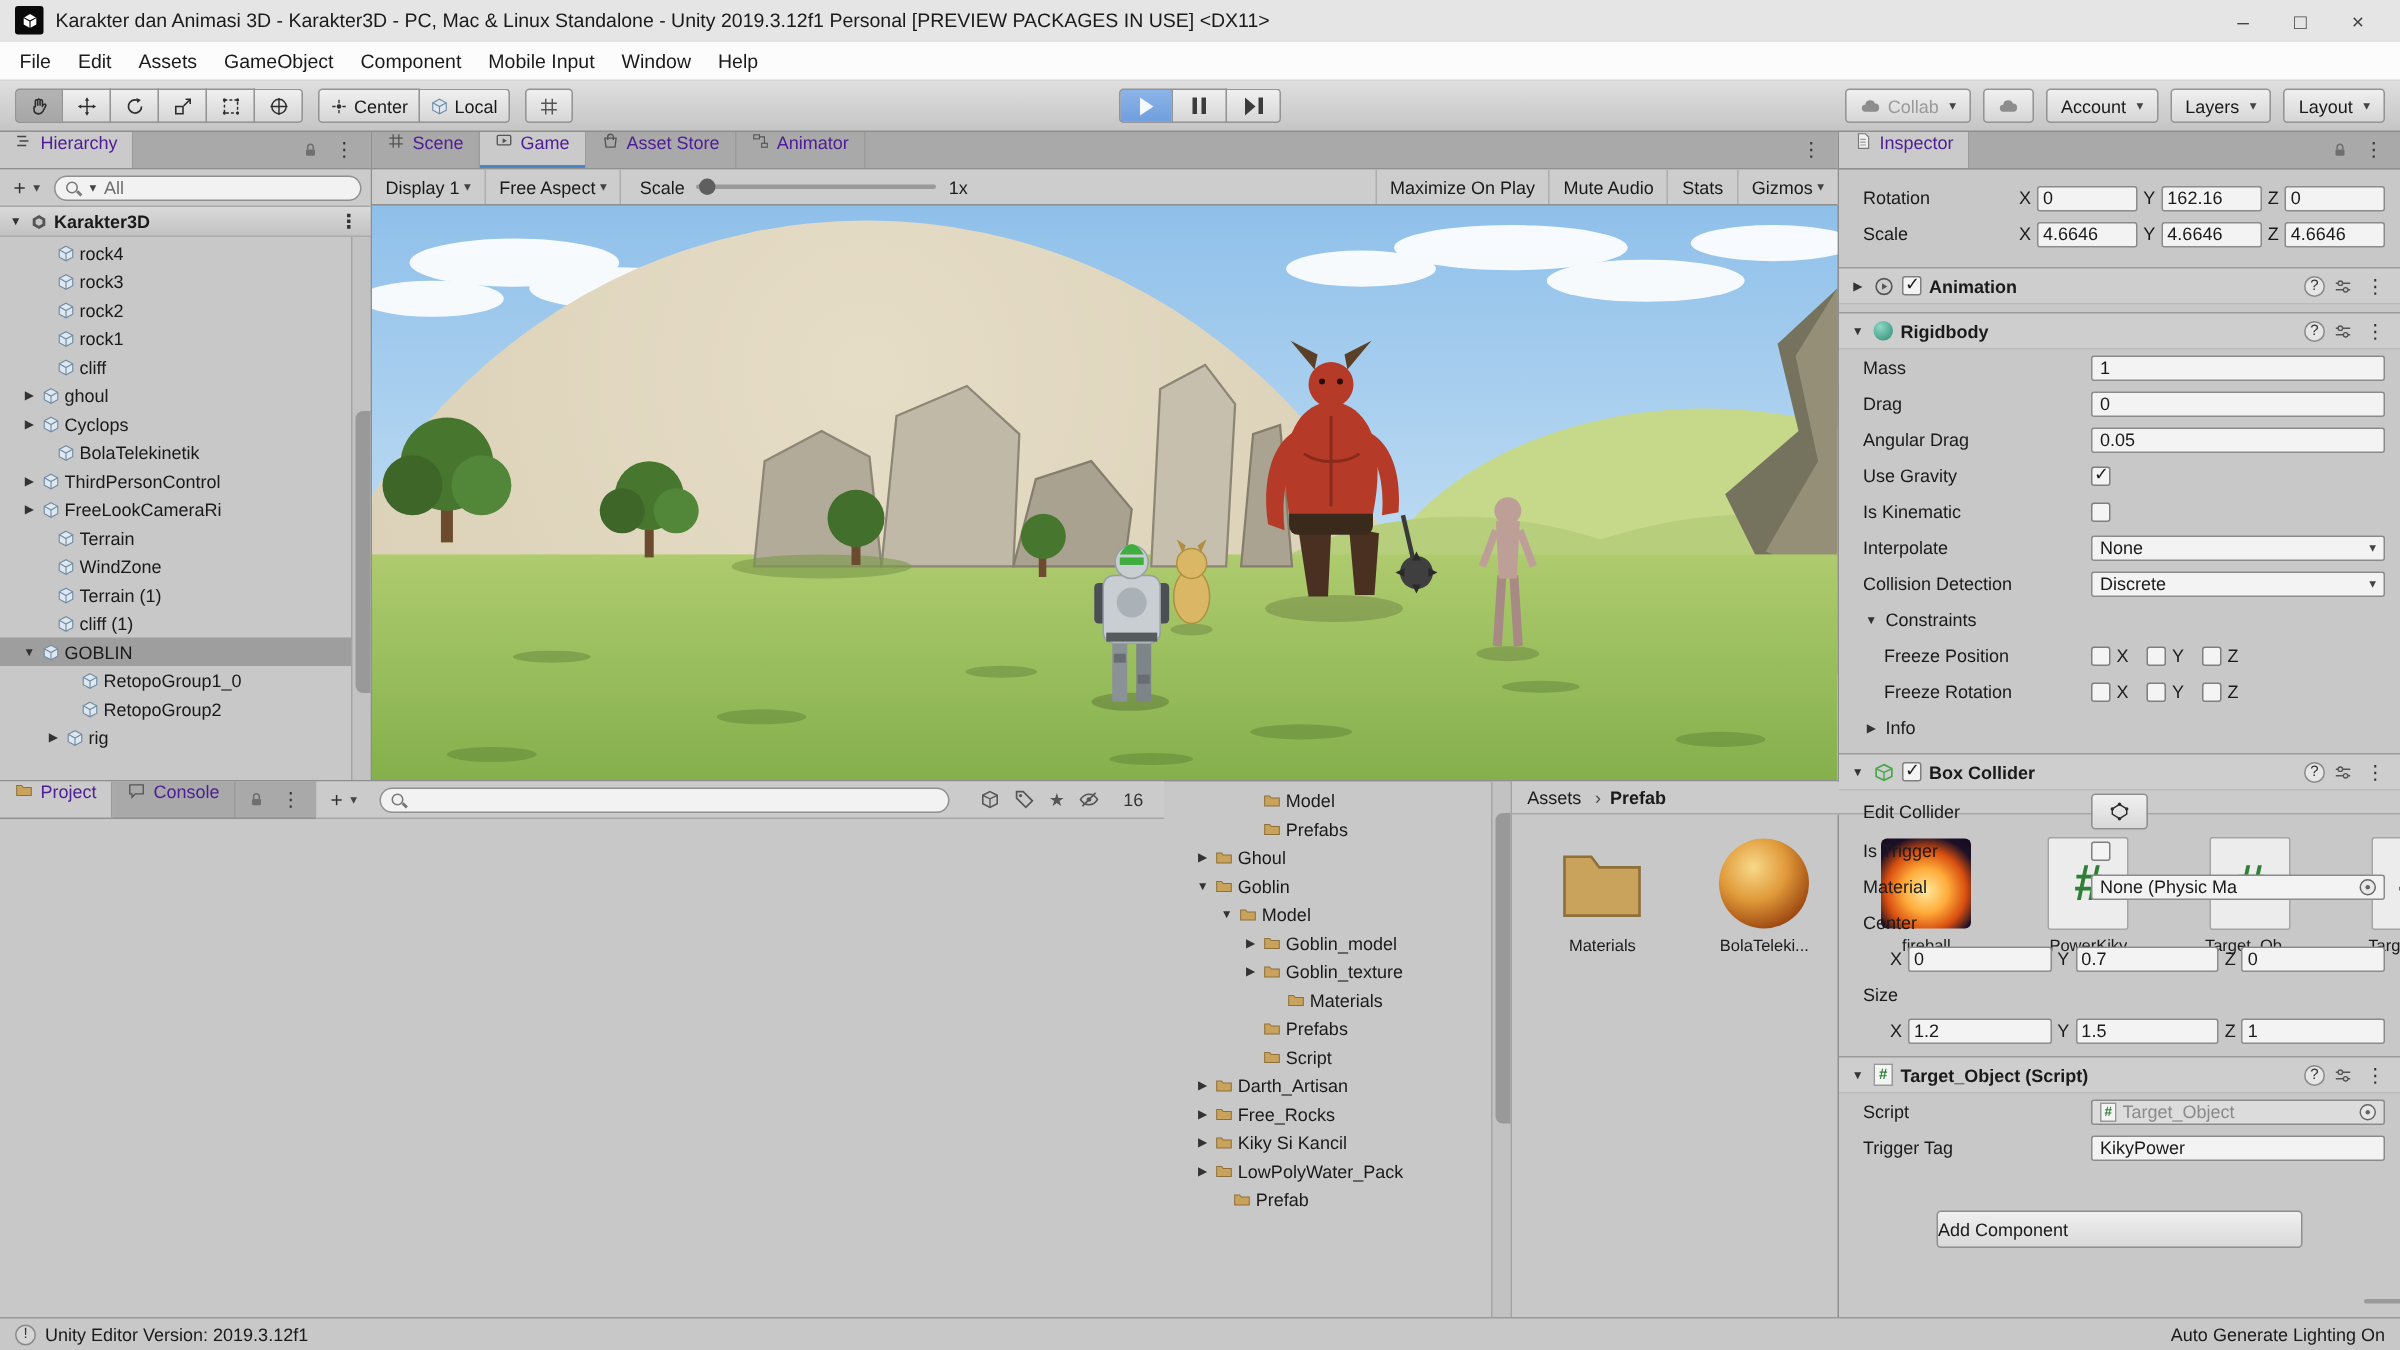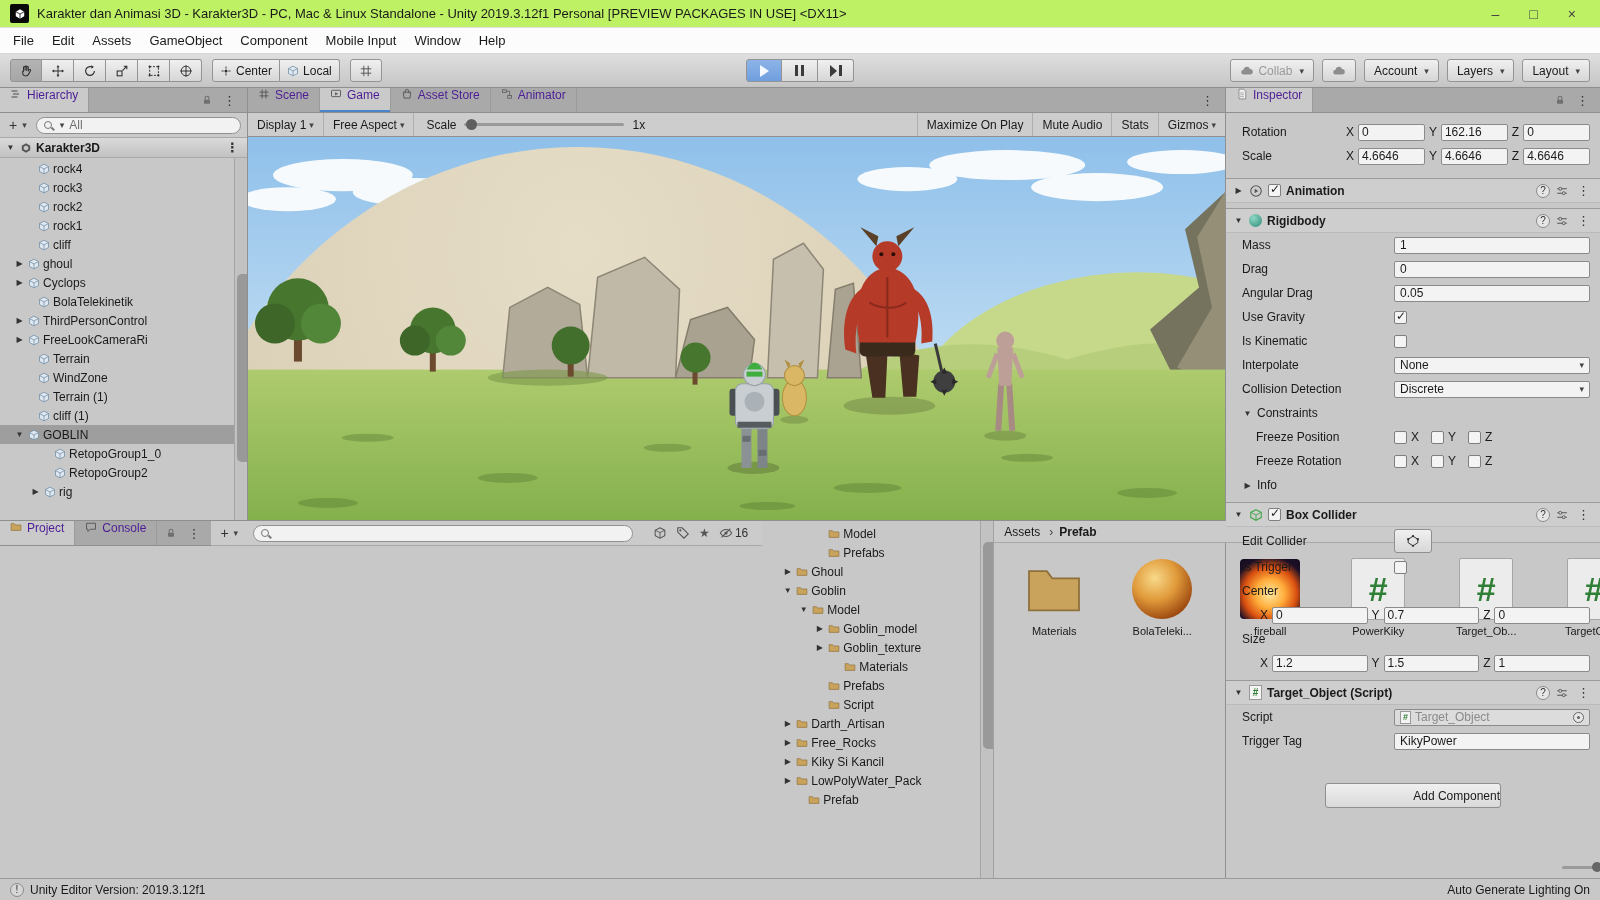--- a/index.html
+++ b/index.html
@@ -5,21 +5,21 @@
 *{margin:0;padding:0;box-sizing:border-box}
 html,body{width:1600px;height:900px;overflow:hidden}
 body{font-family:"Liberation Sans","DejaVu Sans",sans-serif;font-size:12px;color:#1a1a1a;background:#c8c8c8}
 .window{width:1600px;height:900px;display:flex;flex-direction:column}
 .fill{flex:1}
 .ic{width:14px;height:14px;flex-shrink:0;display:block}
 .ic12{width:12px;height:12px}
 .kebab{color:#333;font-size:13px;padding:0 3px;cursor:pointer}
 .dd{font-size:9px;color:#444;margin-left:3px}
 
-.titlebar{height:28px;background:#bef264;display:flex;align-items:center;padding:0 10px;gap:8px;border-bottom:1px solid #e2e2e2;font-size:13px}
+.titlebar{height:28px;background:#e5e5e5;display:flex;align-items:center;padding:0 10px;gap:8px;border-bottom:1px solid #e2e2e2;font-size:13px}
 .unity-logo{width:19px;height:19px;background:#0a0a0a;border-radius:2px;display:flex;align-items:center;justify-content:center;flex-shrink:0}
 .winbtns{margin-left:auto;display:flex;gap:30px;color:#444;font-size:14px;padding-right:14px}
 .winbtns span{cursor:pointer}
 
 .menubar{height:26px;background:#fcfcfc;display:flex;align-items:center;padding:0 4px;border-bottom:1px solid #d6d6d6;font-size:13px}
 .menu-item{padding:0 9px;height:100%;display:flex;align-items:center;cursor:pointer}
 
 .toolbar{height:34px;background:linear-gradient(#dfdfdf,#c5c5c5);border-bottom:1px solid #8f8f8f;display:flex;align-items:center;padding:0 10px;position:relative;gap:10px}
 .tgroup{display:flex}
 .tbtn{min-width:32px;height:23px;background:linear-gradient(#f0f0f0,#d6d6d6);border:1px solid #949494;border-left:none;display:flex;align-items:center;justify-content:center;cursor:pointer;padding:0 4px}
@@ -87,21 +87,21 @@
 .aitem{width:80px;display:flex;flex-direction:column;align-items:center;gap:4px;cursor:pointer}
 .thumb{width:64px;height:64px;display:flex;align-items:center;justify-content:center}
 .sphere{width:60px;height:60px;border-radius:50%;background:radial-gradient(circle at 38% 32%,#f8d98a,#e09a3a 40%,#a04c12 75%,#571f04)}
 .fire{width:60px;height:60px;border-radius:4px;background:radial-gradient(circle at 50% 58%,#ffe9a0,#ffac3a 32%,#d94f10 58%,#1c1026 80%,#140b1e)}
 .script-thumb{width:54px;height:62px;background:#ececec;border:1px solid #a5a5a5;border-radius:2px;display:flex;align-items:center;justify-content:center;position:relative}
 .script-thumb .hash{color:#2f8036;font-size:34px;font-weight:bold;line-height:1}
 .alabel{font-size:11px;text-align:center;max-width:80px;overflow:hidden;white-space:nowrap}
 .sizeslider{position:absolute;right:20px;bottom:9px;width:72px;height:3px;background:#9a9a9a;border-radius:2px;cursor:pointer}
 .sizeslider .dot{position:absolute;left:30px;top:-4px;width:10px;height:10px;border-radius:50%;background:#666}
 .ptool-icons{display:flex;align-items:center;gap:9px;padding:0 8px}
-.hiddencount{display:flex;align-items:center;gap:2px;color:#333}
+.hiddencount{display:flex;align-items:center;gap:16px;color:#333}
 
 .inspector{width:374px;display:flex;flex-direction:column;background:#c8c8c8}
 .ibody{flex:1;padding-top:7px;overflow:hidden;position:relative}
 .irow{min-height:24px;display:flex;align-items:center;padding:0 10px 0 16px;gap:4px}
 .ilabel{width:148px;flex-shrink:0;overflow:hidden;white-space:nowrap}
 .ilabel.sm{width:100px}
 .vec{flex:1;display:flex;align-items:center;gap:4px;min-width:0}
 .axis{flex-shrink:0}
 .vfield{flex:1;min-width:0;height:17px;background:#f3f3f3;border:1px solid #8b8b8b;border-radius:2px;padding:0 3px;display:flex;align-items:center;overflow:hidden;white-space:nowrap;cursor:text}
 .ifield{height:17px;background:#f3f3f3;border:1px solid #8b8b8b;border-radius:2px;padding:0 5px;display:flex;align-items:center;flex:1;min-width:0;overflow:hidden;white-space:nowrap;cursor:pointer;gap:4px}
@@ -110,21 +110,21 @@
 .picker{width:11px;height:11px;border-radius:50%;border:1px solid #666;position:relative;flex-shrink:0;background:#e8e8e8}
 .picker::after{content:"";position:absolute;left:3px;top:3px;width:3px;height:3px;border-radius:50%;background:#666}
 .chk{width:13px;height:13px;background:#f4f4f4;border:1px solid #7f7f7f;border-radius:2px;position:relative;flex-shrink:0;cursor:pointer}
 .chk.on::after{content:"✓";position:absolute;left:1px;top:-3px;font-size:12px;color:#1a1a1a}
 .comp-header{height:25px;display:flex;align-items:center;gap:5px;padding:0 7px;background:#cecece;border-top:1px solid #9b9b9b;border-bottom:1px solid #bbb;margin-top:5px}
 .comp-title{font-weight:bold;white-space:nowrap}
 .help-circ{width:14px;height:14px;border-radius:7px;background:#e6e6e6;border:1px solid #8a8a8a;font-size:10px;display:flex;align-items:center;justify-content:center;color:#333;flex-shrink:0;cursor:pointer}
 .rbicon{width:13px;height:13px;border-radius:50%;background:radial-gradient(circle at 35% 30%,#8fd8c8,#2a8a72);flex-shrink:0}
 .scripticon{width:13px;height:15px;background:#f4f4f4;border:1px solid #999;font-size:10px;font-weight:bold;color:#2f8036;display:flex;align-items:center;justify-content:center;flex-shrink:0}
 .editbtn{width:38px;height:24px;background:linear-gradient(#f0f0f0,#d8d8d8);border:1px solid #8f8f8f;border-radius:3px;display:flex;align-items:center;justify-content:center;cursor:pointer}
-.addcomp{margin:30px auto 4px;width:176px;height:25px;background:linear-gradient(#f0f0f0,#d9d9d9);border:1px solid #8f8f8f;border-radius:3px;display:flex;align-items:center;justify-content:flex-end;cursor:pointer}
+.addcomp{margin:30px auto 4px;width:244px;height:25px;background:linear-gradient(#f0f0f0,#d9d9d9);border:1px solid #8f8f8f;border-radius:3px;display:flex;align-items:center;justify-content:flex-start;cursor:pointer}
 
 .statusbar{height:22px;background:#c8c8c8;border-top:1px solid #9a9a9a;display:flex;align-items:center;padding:0 10px;gap:6px}
 .statusbar .right{margin-left:auto}
 </style>
 </head>
 <body>
 
 <svg width="0" height="0" style="position:absolute">
 <defs>
 <symbol id="sym-cube" viewBox="0 0 16 16">
@@ -1088,20 +1088,27 @@
               <svg class="ic">
                 <use href="#sym-colliderbtn"></use>
               </svg>
             </div>
           </div>
         <div class="irow">
             <span class="ilabel">Is Trigger</span>
             <span class="chk"></span>
           </div>
         <div class="irow">
+            <span class="ilabel">Material</span>
+            <div class="ifield">
+              <span class="val">None (Physic Ma</span>
+              <span class="picker"></span>
+            </div>
+          </div>
+        <div class="irow">
             <span class="ilabel">Center</span>
           </div>
         <div class="irow" style="padding-left:34px">
           <div class="vec">
             <span class="axis">X</span>
             <div class="vfield">0</div>
             <span class="axis">Y</span>
             <div class="vfield">0.7</div>
             <span class="axis">Z</span>
             <div class="vfield">0</div>

